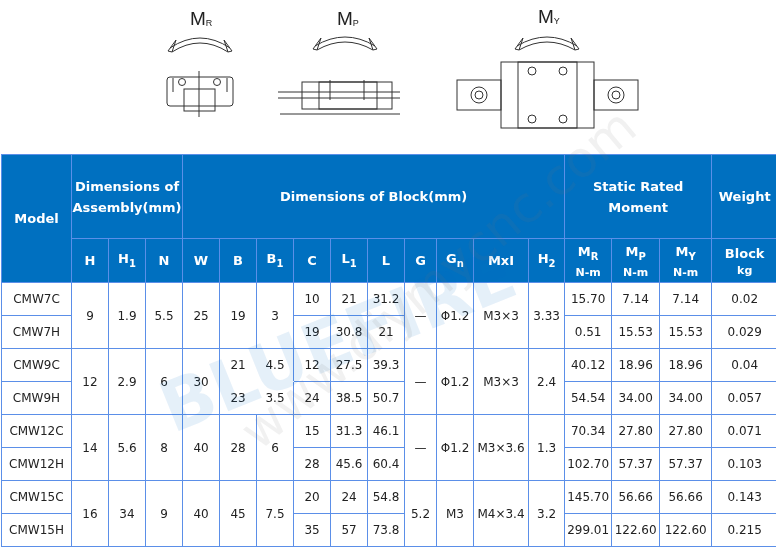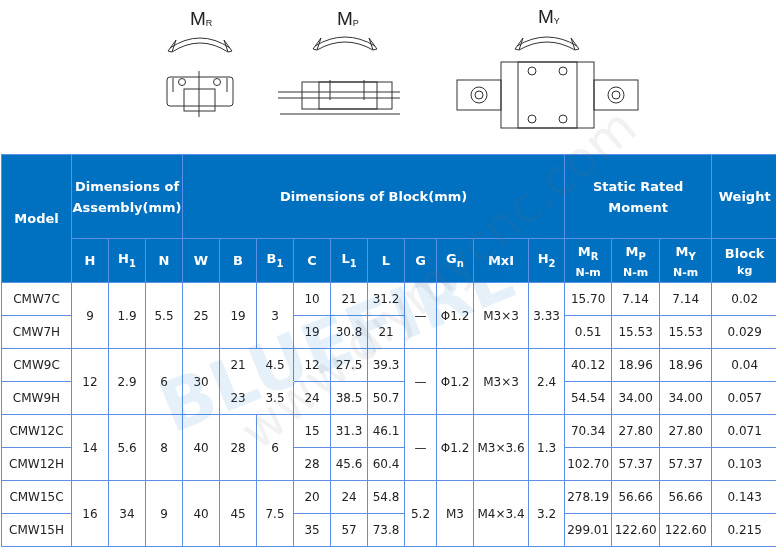--- a/index.html
+++ b/index.html
@@ -230,21 +230,21 @@
       <td rowspan="2">40</td>
       <td rowspan="2">45</td>
       <td rowspan="2">7.5</td>
       <td>20</td>
       <td>24</td>
       <td>54.8</td>
       <td rowspan="2">5.2</td>
       <td rowspan="2">M3</td>
       <td rowspan="2">M4×3.4</td>
       <td rowspan="2">3.2</td>
-      <td>278.19</td>
+      <td>145.70</td>
       <td>56.66</td>
       <td>56.66</td>
       <td>0.143</td>
     </tr>
     <tr>
       <td>CMW15H</td>
       <td>35</td>
       <td>57</td>
       <td>73.8</td>
       <td>299.01</td>

